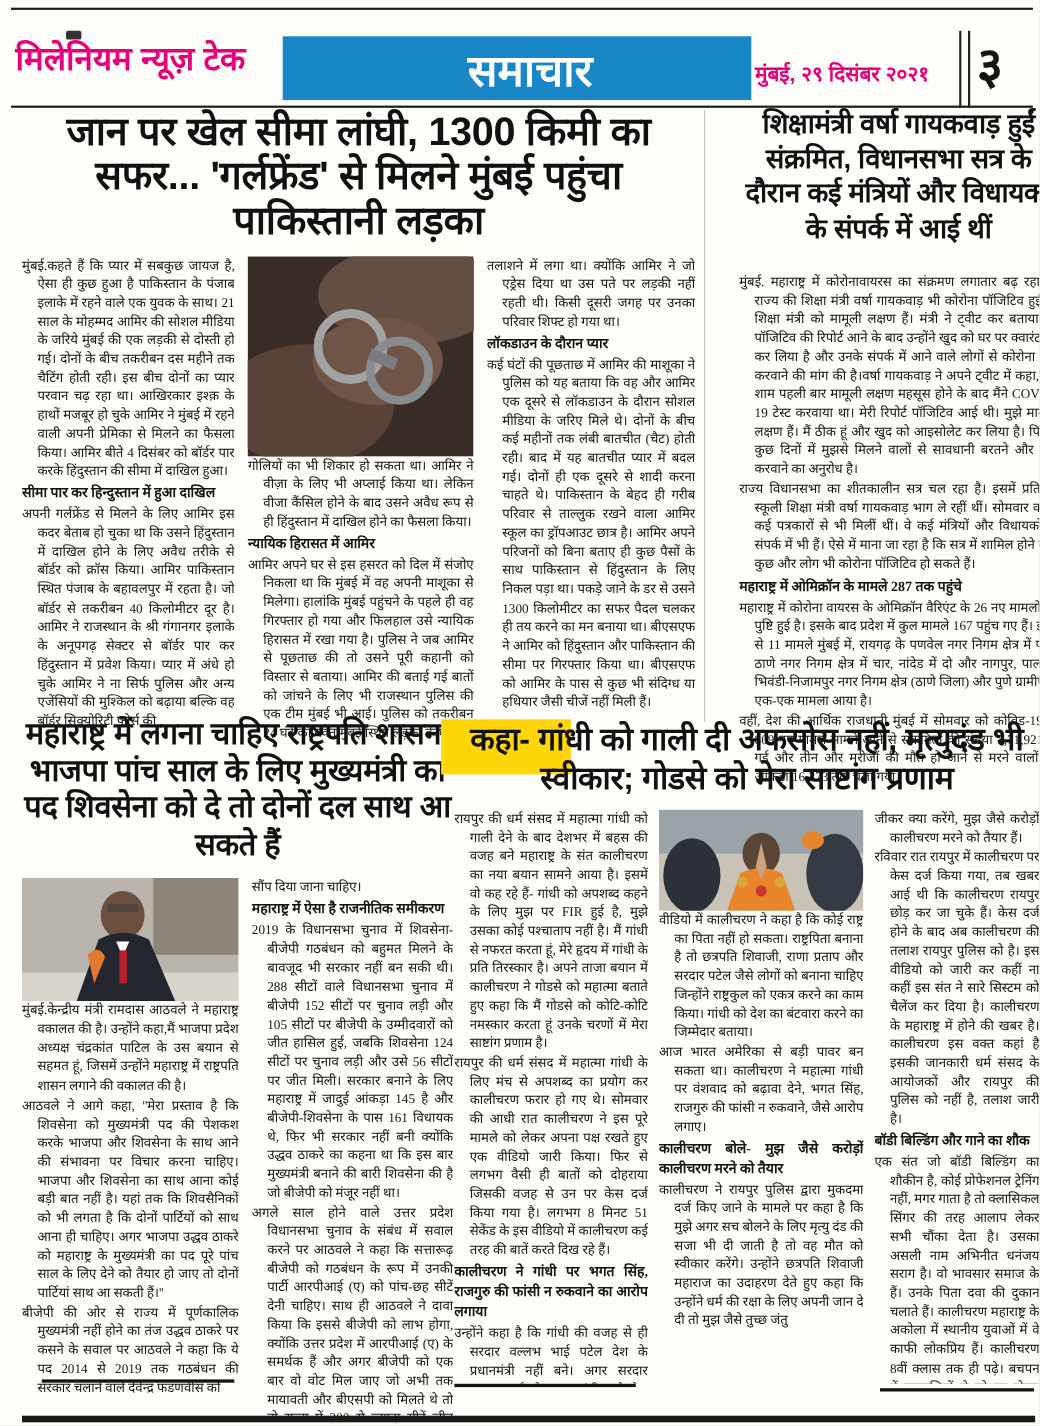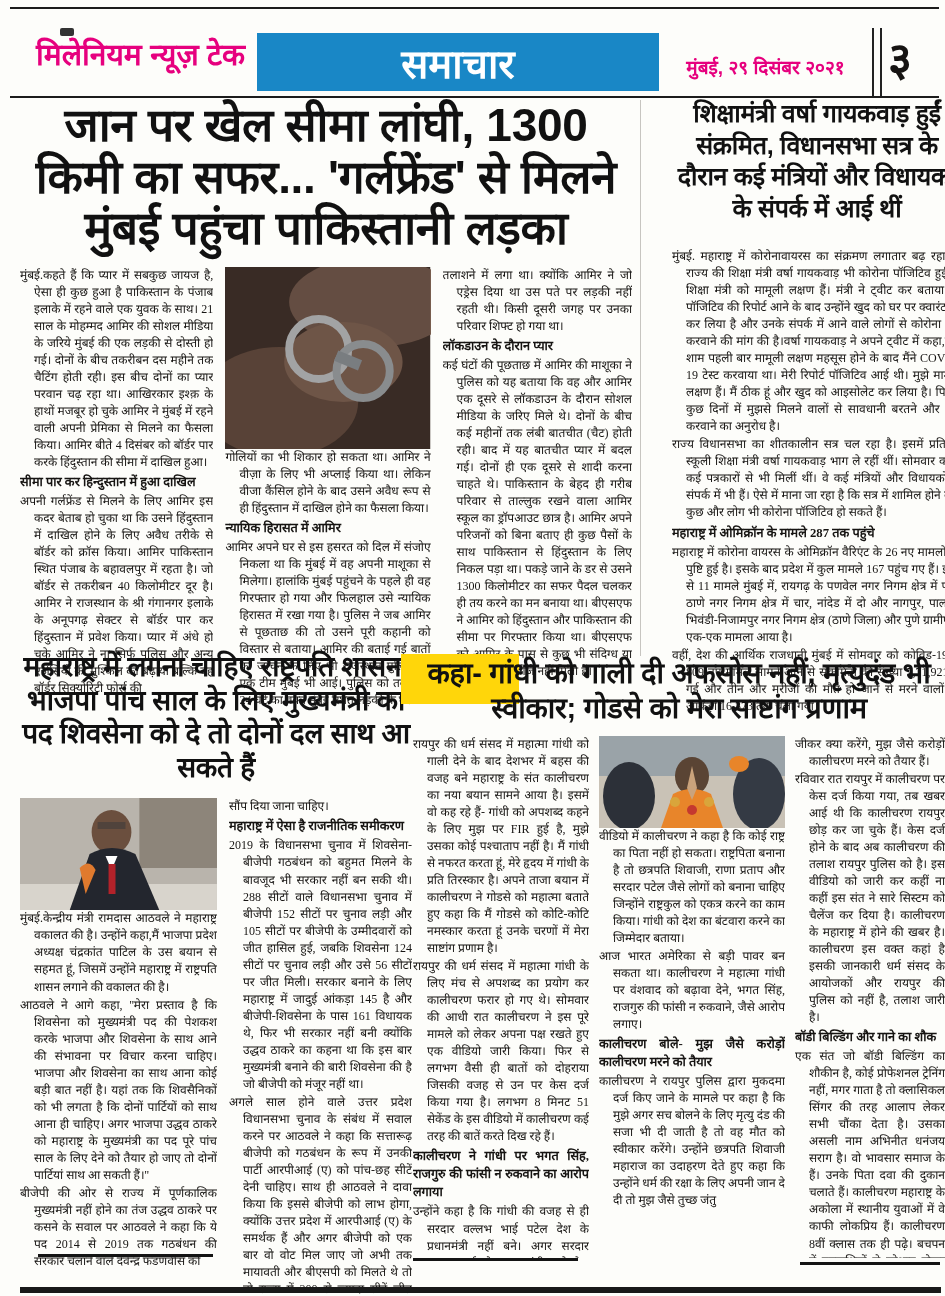--- a/index.html
+++ b/index.html
@@ -3,46 +3,46 @@
 <meta charset="utf-8">
 <style>
   html,body{margin:0;padding:0;background:#e8e7e3;}
   .page{
     position:relative;width:945px;height:1296px;margin:0 auto;
     background:#fdfdfa;overflow:hidden;
     font-family:"Liberation Serif","DejaVu Serif",serif;color:#161412;
   }
   .hairline{position:absolute;background:#1c1c1c;}
   
-  .logo{position:absolute;left:36px;top:40px;font-family:"Liberation Sans","DejaVu Sans",sans-serif;
+  .logo{position:absolute;left:14px;top:40px;font-family:"Liberation Sans","DejaVu Sans",sans-serif;
     font-weight:bold;font-size:30px;line-height:1;}
   .logo-mark{position:absolute;left:60px;top:28px;width:14px;height:8px;background:#333;border-radius:2px;}
   .banner{position:absolute;left:257px;top:33px;width:402px;height:58px;
     display:flex;align-items:center;justify-content:center;
-    font-family:"Liberation Sans","DejaVu Sans",sans-serif;font-weight:bold;font-size:40px;color:#fff;}
+    font-family:"Liberation Sans","DejaVu Sans",sans-serif;font-weight:bold;font-size:40px;color:#fff;padding-left:24px;}
   .dateline{position:absolute;left:668px;top:54px;width:195px;text-align:center;
     font-family:"Liberation Sans","DejaVu Sans",sans-serif;font-weight:bold;font-size:19px;}
   .double-rule{position:absolute;left:872px;top:28px;height:70px;width:6px;
     border-left:2px solid #222;border-right:2px solid #222;}
   .page-num{position:absolute;left:888px;top:30px;width:50px;font-weight:bold;font-size:46px;line-height:1.3;}
   
   .headline{font-family:"Liberation Sans","DejaVu Sans",sans-serif;font-weight:bold;
     text-align:center;margin:0;letter-spacing:-.3px;color:#111;}
   .cols{display:flex;}
   .col{overflow:hidden;}
   .body-txt{font-size:12px;line-height:1.42;text-align:justify;}
   .para{padding-left:14px;text-indent:-14px;margin:0 0 1px 0;}
   .subhead{font-weight:bold;font-size:1.06em;margin:2px 0 2px 0;}
   figure{margin:0;}
   .photo{display:block;width:100%;}
   .v-divider{position:absolute;background:#c7c5c0;width:1px;}
   .end-rule{position:absolute;background:#141414;height:3px;}
   .bottom-bar{position:absolute;left:20px;right:4px;bottom:3px;height:6px;background:#191919;}
   #a1{position:absolute;left:20px;top:100px;width:612px;}
-  #a1 .headline{font-size:46px;line-height:1.12;}
+  #a1 .headline{font-size:36px;line-height:1.12;}
   #a1 .cols{margin-top:12px;height:462px;gap:12px;}
   #a2{position:absolute;left:672px;top:98px;width:290px;}
   #a2 .headline{font-size:25px;line-height:1.26;}
   #a2 .body-txt{margin-top:24px;height:548px;overflow:hidden;}
   #a3{position:absolute;left:20px;top:650px;width:392px;}
   #a3 .headline{font-size:28px;line-height:1.2;}
   #a3 .cols{margin-top:14px;height:530px;gap:12px;}
   #a4{position:absolute;left:413px;top:656px;width:532px;}
   #a4 .headline{position:relative;z-index:1;font-size:29px;line-height:1.2;}
   #a4 .cols{margin-top:10px;height:522px;gap:10px;}

